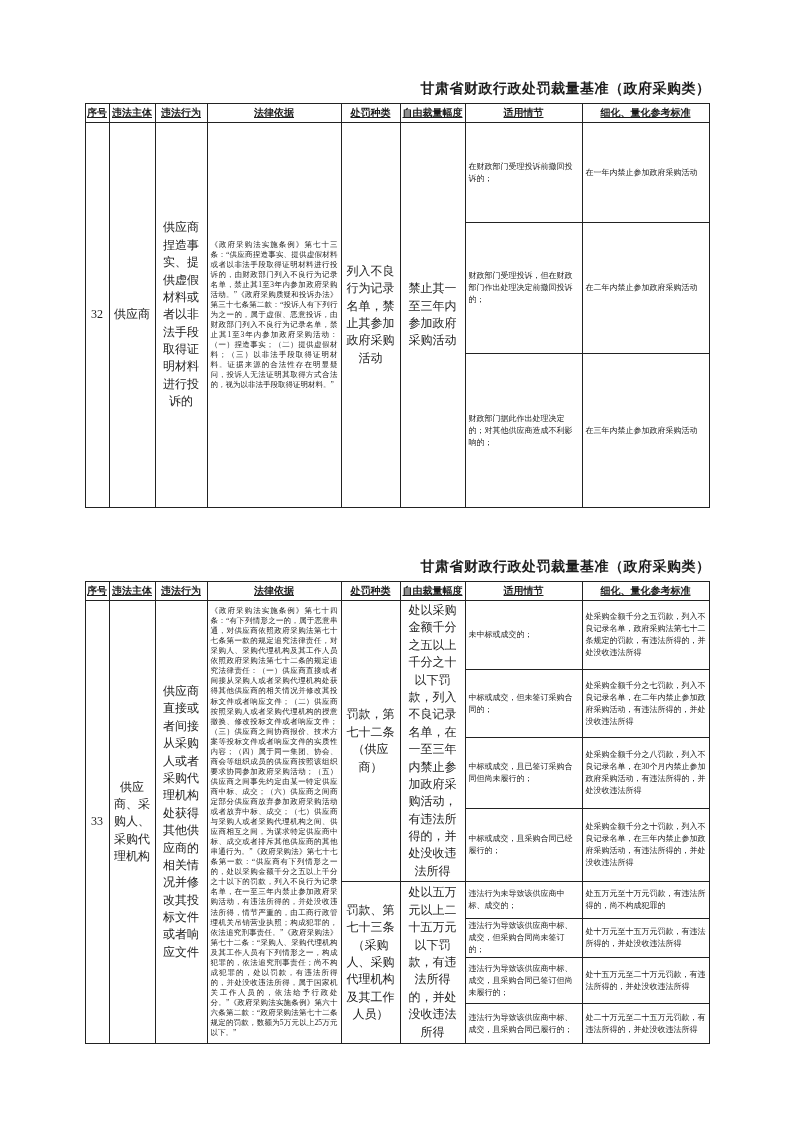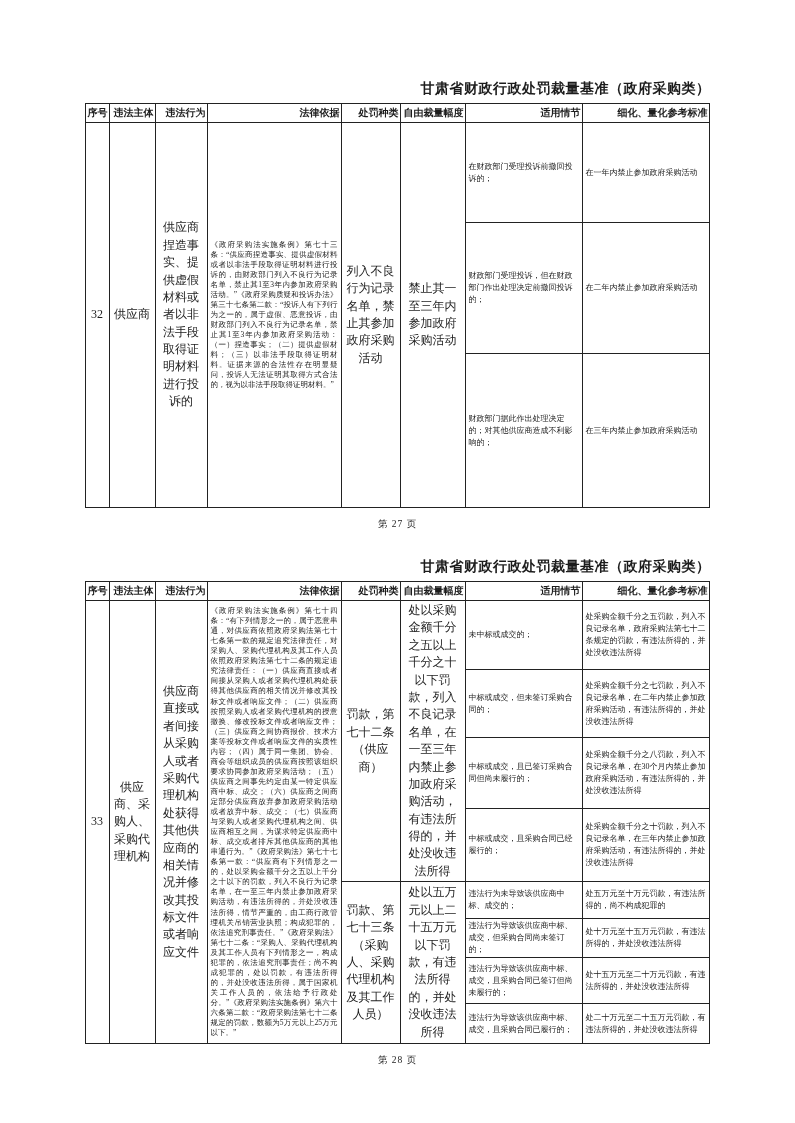--- a/index.html
+++ b/index.html
@@ -41,23 +41,24 @@
   table.penalty-table td {
     border: 1px solid #222222;
     vertical-align: middle;
     padding: 1px 3px;
     word-break: break-all;
     overflow: hidden;
   }
   table.penalty-table th {
     font-size: 10px;
     font-weight: 700;
-    text-align: right;
+    text-align: center;
     padding: 2px 1px;
     white-space: nowrap;
+    text-decoration: underline;
   }
   td.c-center {
     text-align: center;
     font-size: 12px;
     line-height: 1.45;
   }
   td.c-legal {
     text-align: justify;
     font-size: 7.5px;
     line-height: 1.34;
@@ -120,21 +121,20 @@
         <td class="c-left">财政部门受理投诉，但在财政部门作出处理决定前撤回投诉的；</td>
         <td class="c-left">在二年内禁止参加政府采购活动</td>
       </tr>
       <tr style="height:154px">
         <td class="c-left">财政部门据此作出处理决定的；对其他供应商造成不利影响的；</td>
         <td class="c-left">在三年内禁止参加政府采购活动</td>
       </tr>
     </tbody>
   </table>
 
-  <div class="page-footer">第 27 页</div>
 </div>
 
 <div class="page-block" id="page-28">
   <div class="doc-title">甘肃省财政行政处罚裁量基准（政府采购类）</div>
 
   <table class="penalty-table">
     <colgroup>
       <col style="width:24px">
         <col style="width:46px">
         <col style="width:52px">
@@ -193,14 +193,13 @@
         <td class="c-left">违法行为导致该供应商中标、成交，且采购合同已签订但尚未履行的；</td>
         <td class="c-left">处十五万元至二十万元罚款，有违法所得的，并处没收违法所得</td>
       </tr>
       <tr style="height:40px">
         <td class="c-left">违法行为导致该供应商中标、成交，且采购合同已履行的；</td>
         <td class="c-left">处二十万元至二十五万元罚款，有违法所得的，并处没收违法所得</td>
       </tr>
     </tbody>
   </table>
 
-  <div class="page-footer">第 28 页</div>
 </div>
 
 </body></html>

